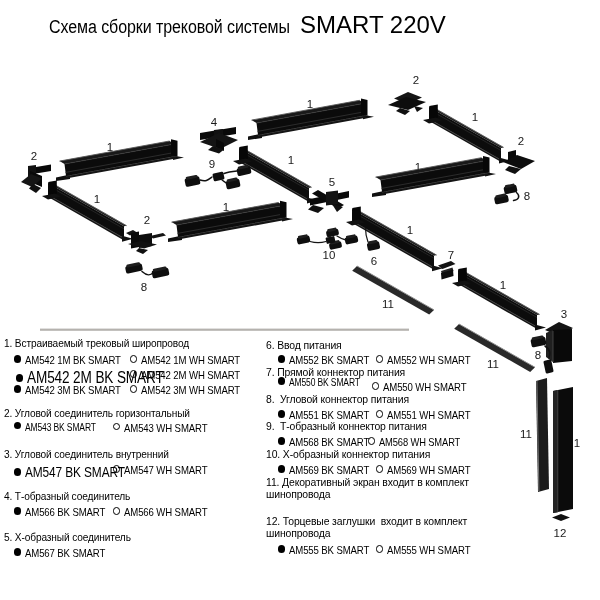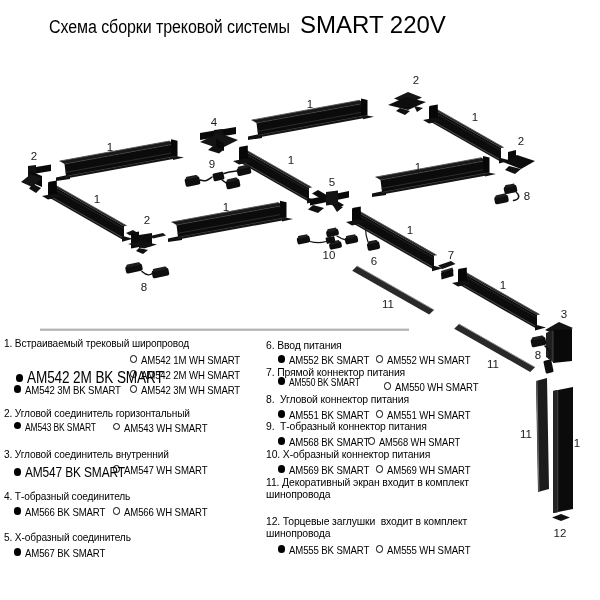--- a/index.html
+++ b/index.html
@@ -249,20 +249,21 @@
 <text x="388" y="308" font-size="11.5" fill="#1a1a1a" text-anchor="middle" font-family="Liberation Sans, sans-serif">11</text>
 <text x="493" y="368" font-size="11.5" fill="#1a1a1a" text-anchor="middle" font-family="Liberation Sans, sans-serif">11</text>
 <text x="526" y="438" font-size="11.5" fill="#1a1a1a" text-anchor="middle" font-family="Liberation Sans, sans-serif">11</text>
 <text x="560" y="537" font-size="11.5" fill="#1a1a1a" text-anchor="middle" font-family="Liberation Sans, sans-serif">12</text>
 </svg>
 <div id="title">
       <span class="a">Схема сборки трековой системы </span>
       <span class="b">SMART 220V</span>
     </div>
 <div class="t sx89" style="left:4px;top:337px;font-size:11.4px">1. Встраиваемый трековый широпровод</div>
+<div class="t" style="left:14px;top:354px;font-size:11.3px"><span class="dot"></span><span class="stx" style="margin-left:4px">AM542 1M BK SMART</span></div>
     <div class="t" style="left:130px;top:354px;font-size:11.3px"><span class="circ"></span><span class="stx" style="margin-left:4px">AM542 1M WH SMART</span></div>
 <div class="t" style="left:16px;top:369px;font-size:16px"><span class="dot"></span><span class="stx" style="margin-left:4px">AM542 2M BK SMART</span></div>
     <div class="t" style="left:130px;top:369px;font-size:11.3px"><span class="circ"></span><span class="stx" style="margin-left:4px">AM542 2M WH SMART</span></div>
 <div class="t" style="left:14px;top:384px;font-size:11.3px"><span class="dot"></span><span class="stx" style="margin-left:4px">AM542 3M BK SMART</span></div>
     <div class="t" style="left:130px;top:384px;font-size:11.3px"><span class="circ"></span><span class="stx" style="margin-left:4px">AM542 3M WH SMART</span></div>
 <div class="t sx89" style="left:4px;top:407px;font-size:11.4px">2. Угловой соединитель горизонтальный</div>
 <div class="t" style="left:14px;top:421.8px;font-size:10px"><span class="dot"></span><span class="stx" style="margin-left:4px">AM543 BK SMART</span></div>
     <div class="t" style="left:112.5px;top:421.8px;font-size:11.3px"><span class="circ"></span><span class="stx" style="margin-left:4px">AM543 WH SMART</span></div>
 <div class="t sx89" style="left:4px;top:448px;font-size:11.4px">3. Угловой соединитель внутренний</div>
 <div class="t" style="left:14px;top:464px;font-size:14px"><span class="dot"></span><span class="stx" style="margin-left:4px">AM547 BK SMART</span></div>
@@ -270,21 +271,21 @@
 <div class="t sx89" style="left:4px;top:490px;font-size:11.4px">4. Т-образный соединитель</div>
 <div class="t" style="left:14px;top:506px;font-size:11.3px"><span class="dot"></span><span class="stx" style="margin-left:4px">AM566 BK SMART</span></div>
     <div class="t" style="left:112.5px;top:506px;font-size:11.3px"><span class="circ"></span><span class="stx" style="margin-left:4px">AM566 WH SMART</span></div>
 <div class="t sx89" style="left:4px;top:531.2px;font-size:11.4px">5. Х-образный соединитель</div>
 <div class="t" style="left:14px;top:547px;font-size:11.3px"><span class="dot"></span><span class="stx" style="margin-left:4px">AM567 BK SMART</span></div>
 <div class="t sx92" style="left:266px;top:338.5px;font-size:11.4px">6. Ввод питания</div>
 <div class="t" style="left:278px;top:354px;font-size:11.3px"><span class="dot"></span><span class="stx" style="margin-left:4px">AM552 BK SMART</span></div>
     <div class="t" style="left:376px;top:354px;font-size:11.3px"><span class="circ"></span><span class="stx" style="margin-left:4px">AM552 WH SMART</span></div>
 <div class="t sx92" style="left:266px;top:366.2px;font-size:11.4px">7. Прямой коннектор питания</div>
 <div class="t" style="left:278px;top:377px;font-size:10px"><span class="dot"></span><span class="stx" style="margin-left:4px">AM550 BK SMART</span></div>
-    <div class="t" style="left:384px;top:381px;font-size:11.3px"><span class="circ"></span><span class="stx" style="margin-left:4px">AM550 WH SMART</span></div>
+    <div class="t" style="left:372px;top:381px;font-size:11.3px"><span class="circ"></span><span class="stx" style="margin-left:4px">AM550 WH SMART</span></div>
 <div class="t sx92" style="left:266px;top:392.8px;font-size:11.4px">8.&nbsp; Угловой коннектор питания</div>
 <div class="t" style="left:278px;top:409px;font-size:11.3px"><span class="dot"></span><span class="stx" style="margin-left:4px">AM551 BK SMART</span></div>
     <div class="t" style="left:376px;top:409px;font-size:11.3px"><span class="circ"></span><span class="stx" style="margin-left:4px">AM551 WH SMART</span></div>
 <div class="t sx92" style="left:266px;top:419.8px;font-size:11.4px">9.&nbsp; Т-образный коннектор питания</div>
 <div class="t" style="left:278px;top:436px;font-size:11.3px"><span class="dot"></span><span class="stx" style="margin-left:4px">AM568 BK SMART</span></div>
     <div class="t" style="left:368px;top:436px;font-size:11px"><span class="circ"></span><span class="stx" style="margin-left:4px">AM568 WH SMART</span></div>
 <div class="t sx92" style="left:266px;top:448.2px;font-size:11.4px">10. Х-образный коннектор питания</div>
 <div class="t" style="left:278px;top:464px;font-size:11.3px"><span class="dot"></span><span class="stx" style="margin-left:4px">AM569 BK SMART</span></div>
     <div class="t" style="left:376px;top:464px;font-size:11.3px"><span class="circ"></span><span class="stx" style="margin-left:4px">AM569 WH SMART</span></div>
 <div class="t sx92" style="left:266px;top:476.2px;font-size:11.4px">11. Декоративный экран входит в комплект</div>

